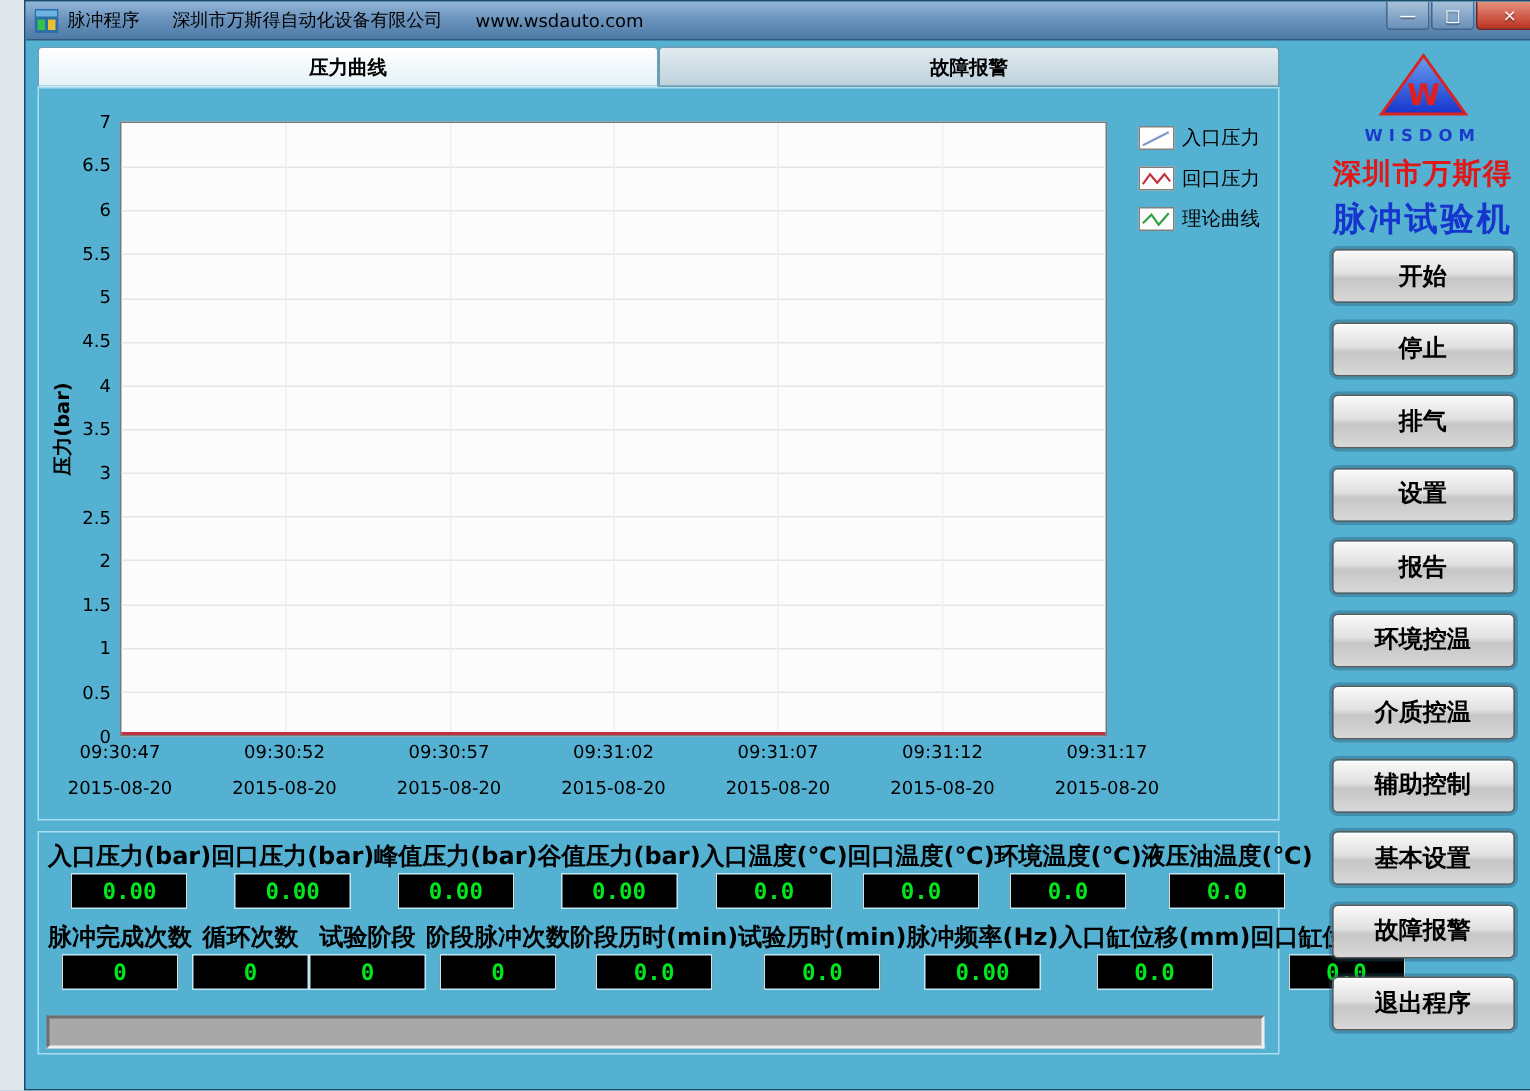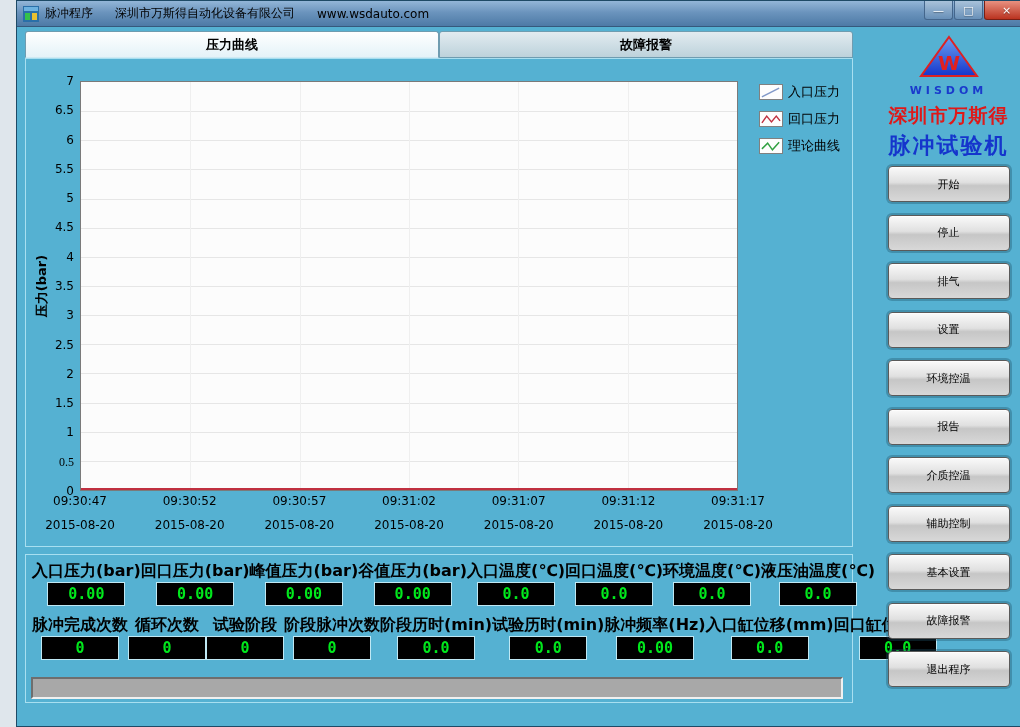--- a/index.html
+++ b/index.html
@@ -96,21 +96,21 @@
   .logo{position:absolute;top:8px;left:0;right:0;text-align:center;}
   .wordmark{color:#1a3acc;font-weight:bold;font-size:11px;letter-spacing:4px;margin-top:1px;}
   .brand1{color:#e01818;font-size:19px;font-weight:bold;letter-spacing:1px;margin-top:4px;text-align:center;}
   .brand2{color:#1535cc;font-size:22px;font-weight:bold;letter-spacing:2px;margin-top:2px;text-align:center;}
   .side-buttons{
     position:absolute;top:139px;left:0;right:0;
     display:flex;flex-direction:column;align-items:center;gap:12.5px;
   }
   .side-btn{
     width:122px;height:36px;
-    font-family:"DejaVu Sans",sans-serif;font-size:11px;font-weight:normal;color:#000;
+    font-family:"DejaVu Sans",sans-serif;font-size:16px;font-weight:bold;color:#000;
     background:linear-gradient(180deg,#fafafa,#e0e0e0 45%,#c6c6c6 55%,#d8d8d8);
     border:1px solid #5a5a5a;border-radius:4px;
     box-shadow:0 0 0 2px rgba(30,80,104,.35), inset 0 1px 0 rgba(255,255,255,.7);
     cursor:default;
   }
 </style>
 </head>
 <body>
 
 <div class="window">
@@ -150,21 +150,21 @@
           <div class="ytick" style="top: 21.4286%;">5.5</div>
           <div class="ytick" style="top: 28.5714%;">5</div>
           <div class="ytick" style="top: 35.7143%;">4.5</div>
           <div class="ytick" style="top: 42.8571%;">4</div>
           <div class="ytick" style="top: 50%;">3.5</div>
           <div class="ytick" style="top: 57.1429%;">3</div>
           <div class="ytick" style="top: 64.2857%;">2.5</div>
           <div class="ytick" style="top: 71.4286%;">2</div>
           <div class="ytick" style="top: 78.5714%;">1.5</div>
           <div class="ytick" style="top: 85.7143%;">1</div>
-          <div class="ytick" style="top: 92.8571%; font-family: Liberation Serif, serif;">0.5</div>
+          <div class="ytick" style="top: 92.8571%;">0.5</div>
           <div class="ytick" style="top: 100%;">0</div>
         </div>
       <div class="plot" id="plot">
         <div id="gridlines" style="position:absolute;left:0;top:0;right:0;bottom:0;">
             <div class="hgrid" style="top: 7.14286%;"></div>
             <div class="hgrid" style="top: 14.2857%;"></div>
             <div class="hgrid" style="top: 21.4286%;"></div>
             <div class="hgrid" style="top: 28.5714%;"></div>
             <div class="hgrid" style="top: 35.7143%;"></div>
             <div class="hgrid" style="top: 42.8571%;"></div>
@@ -334,22 +334,22 @@
       </div>
       <div style="position:absolute;top:72px;left:0;right:0;">
         <div class="brand1">深圳市万斯得</div>
         <div class="brand2">脉冲试验机</div>
       </div>
       <div class="side-buttons" id="side-buttons">
           <button class="side-btn">开始</button>
           <button class="side-btn">停止</button>
           <button class="side-btn">排气</button>
           <button class="side-btn">设置</button>
+          <button class="side-btn">报告</button>
           <button class="side-btn">环境控温</button>
-          <button class="side-btn">报告</button>
           <button class="side-btn">介质控温</button>
           <button class="side-btn">辅助控制</button>
           <button class="side-btn">基本设置</button>
           <button class="side-btn">故障报警</button>
           <button class="side-btn">退出程序</button>
         </div>
     </div>
 
   </div>
 </div>

